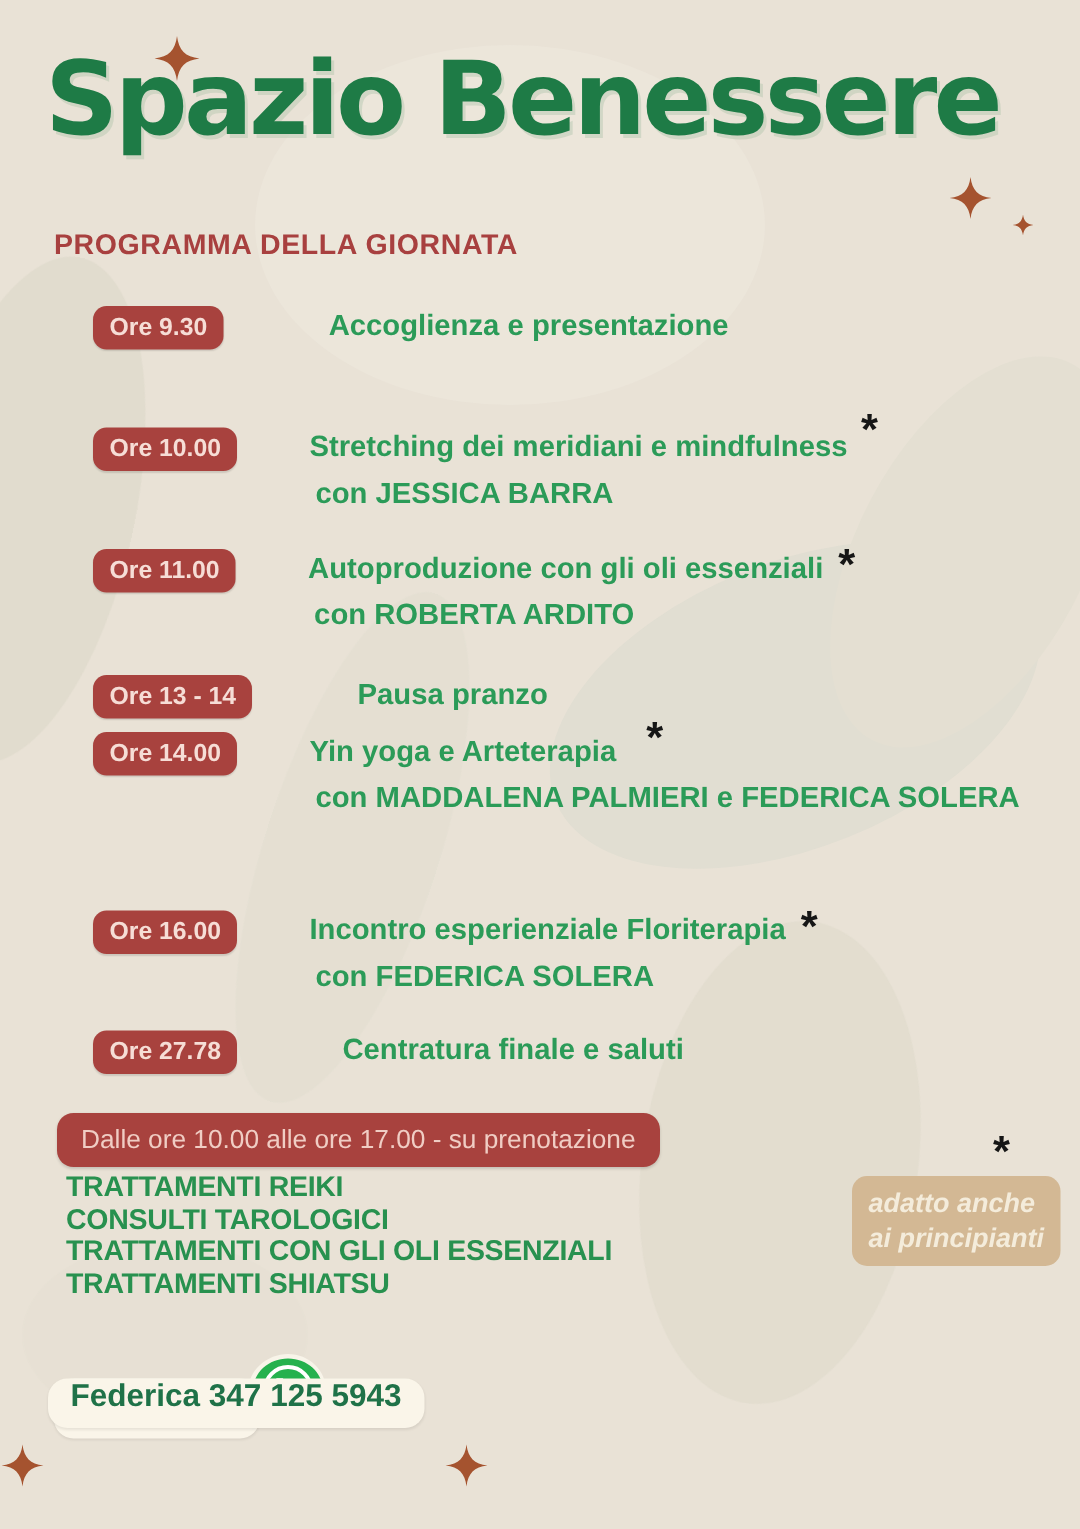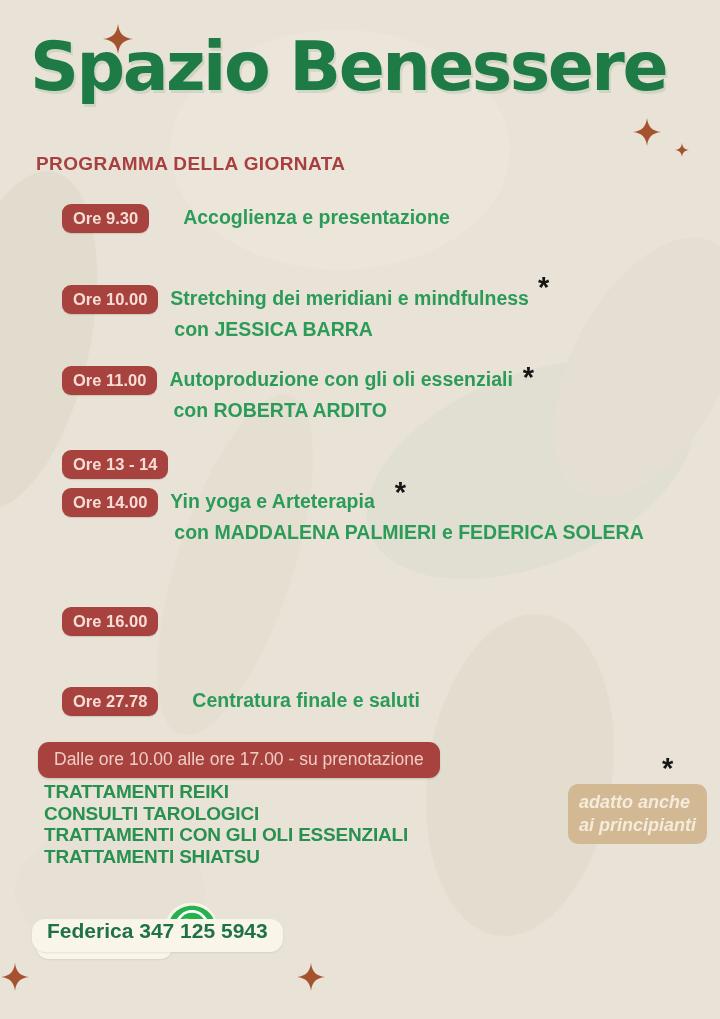--- a/index.html
+++ b/index.html
@@ -31,21 +31,21 @@
   
   .sparkle{position:absolute;}
   .sparkle path{fill:var(--sparkle);}
   .sp-title{left:103px;top:20px;width:30px;height:38px;}
   .sp-right-big{left:633px;top:114px;width:28px;height:36px;}
   .sp-right-small{left:675px;top:141px;width:14px;height:18px;}
   .sp-bottom-1{left:1px;top:959px;width:28px;height:36px;}
   .sp-bottom-2{left:297px;top:959px;width:28px;height:36px;}
 
   
-  .row{position:absolute;left:62px;display:flex;align-items:flex-start;}
+  .row{position:absolute;left:62px;display:flex;align-items:flex-start;gap:36px;}
   .time-badge{
     background:var(--badge-red);color:var(--badge-text);
     font-size:16.5px;font-weight:bold;white-space:nowrap;
     padding:5px 11px;border-radius:9px;flex:0 0 auto;
     box-shadow:0 1px 1px rgba(0,0,0,.12);
   }
   .act{margin-left:12px;color:var(--item-green);font-weight:bold;}
   .line1{font-size:19.5px;line-height:27px;white-space:nowrap;}
   .line2{font-size:19.5px;line-height:24px;margin-top:5px;margin-left:4px;white-space:nowrap;}
   .gap-lg{margin-left:22px;}
@@ -146,32 +146,39 @@
   <div class="row" style="top:366px">
     <span class="time-badge">Ore 11.00</span>
     <div class="act">
       <div class="line1"><span>Autoproduzione con gli oli essenziali</span><span class="ast inl">*</span></div>
       <div class="line2">con ROBERTA ARDITO</div>
     </div>
   </div>
 
   <div class="row" style="top:450px">
     <span class="time-badge">Ore 13 - 14</span>
+    <div class="act">
+        <div class="line1 gap-lg"><span>Pausa pranzo</span></div>
+      </div>
   </div>
 
   <div class="row" style="top:488px">
     <span class="time-badge">Ore 14.00</span>
     <div class="act">
       <div class="line1"><span>Yin yoga e Arteterapia</span><span class="ast mid">*</span></div>
       <div class="line2">con MADDALENA PALMIERI e FEDERICA SOLERA</div>
     </div>
   </div>
 
   <div class="row" style="top:607px">
     <span class="time-badge">Ore 16.00</span>
+    <div class="act">
+      <div class="line1"><span>Incontro esperienziale Floriterapia</span><span class="ast inl">*</span></div>
+      <div class="line2">con FEDERICA SOLERA</div>
+    </div>
   </div>
 
   <div class="row" style="top:687px">
     <span class="time-badge">Ore 27.78</span>
     <div class="act">
         <div class="line1 gap-lg"><span>Centratura finale e saluti</span></div>
       </div>
   </div>
 
   <div class="banner">Dalle ore 10.00 alle ore 17.00 - su prenotazione</div>

